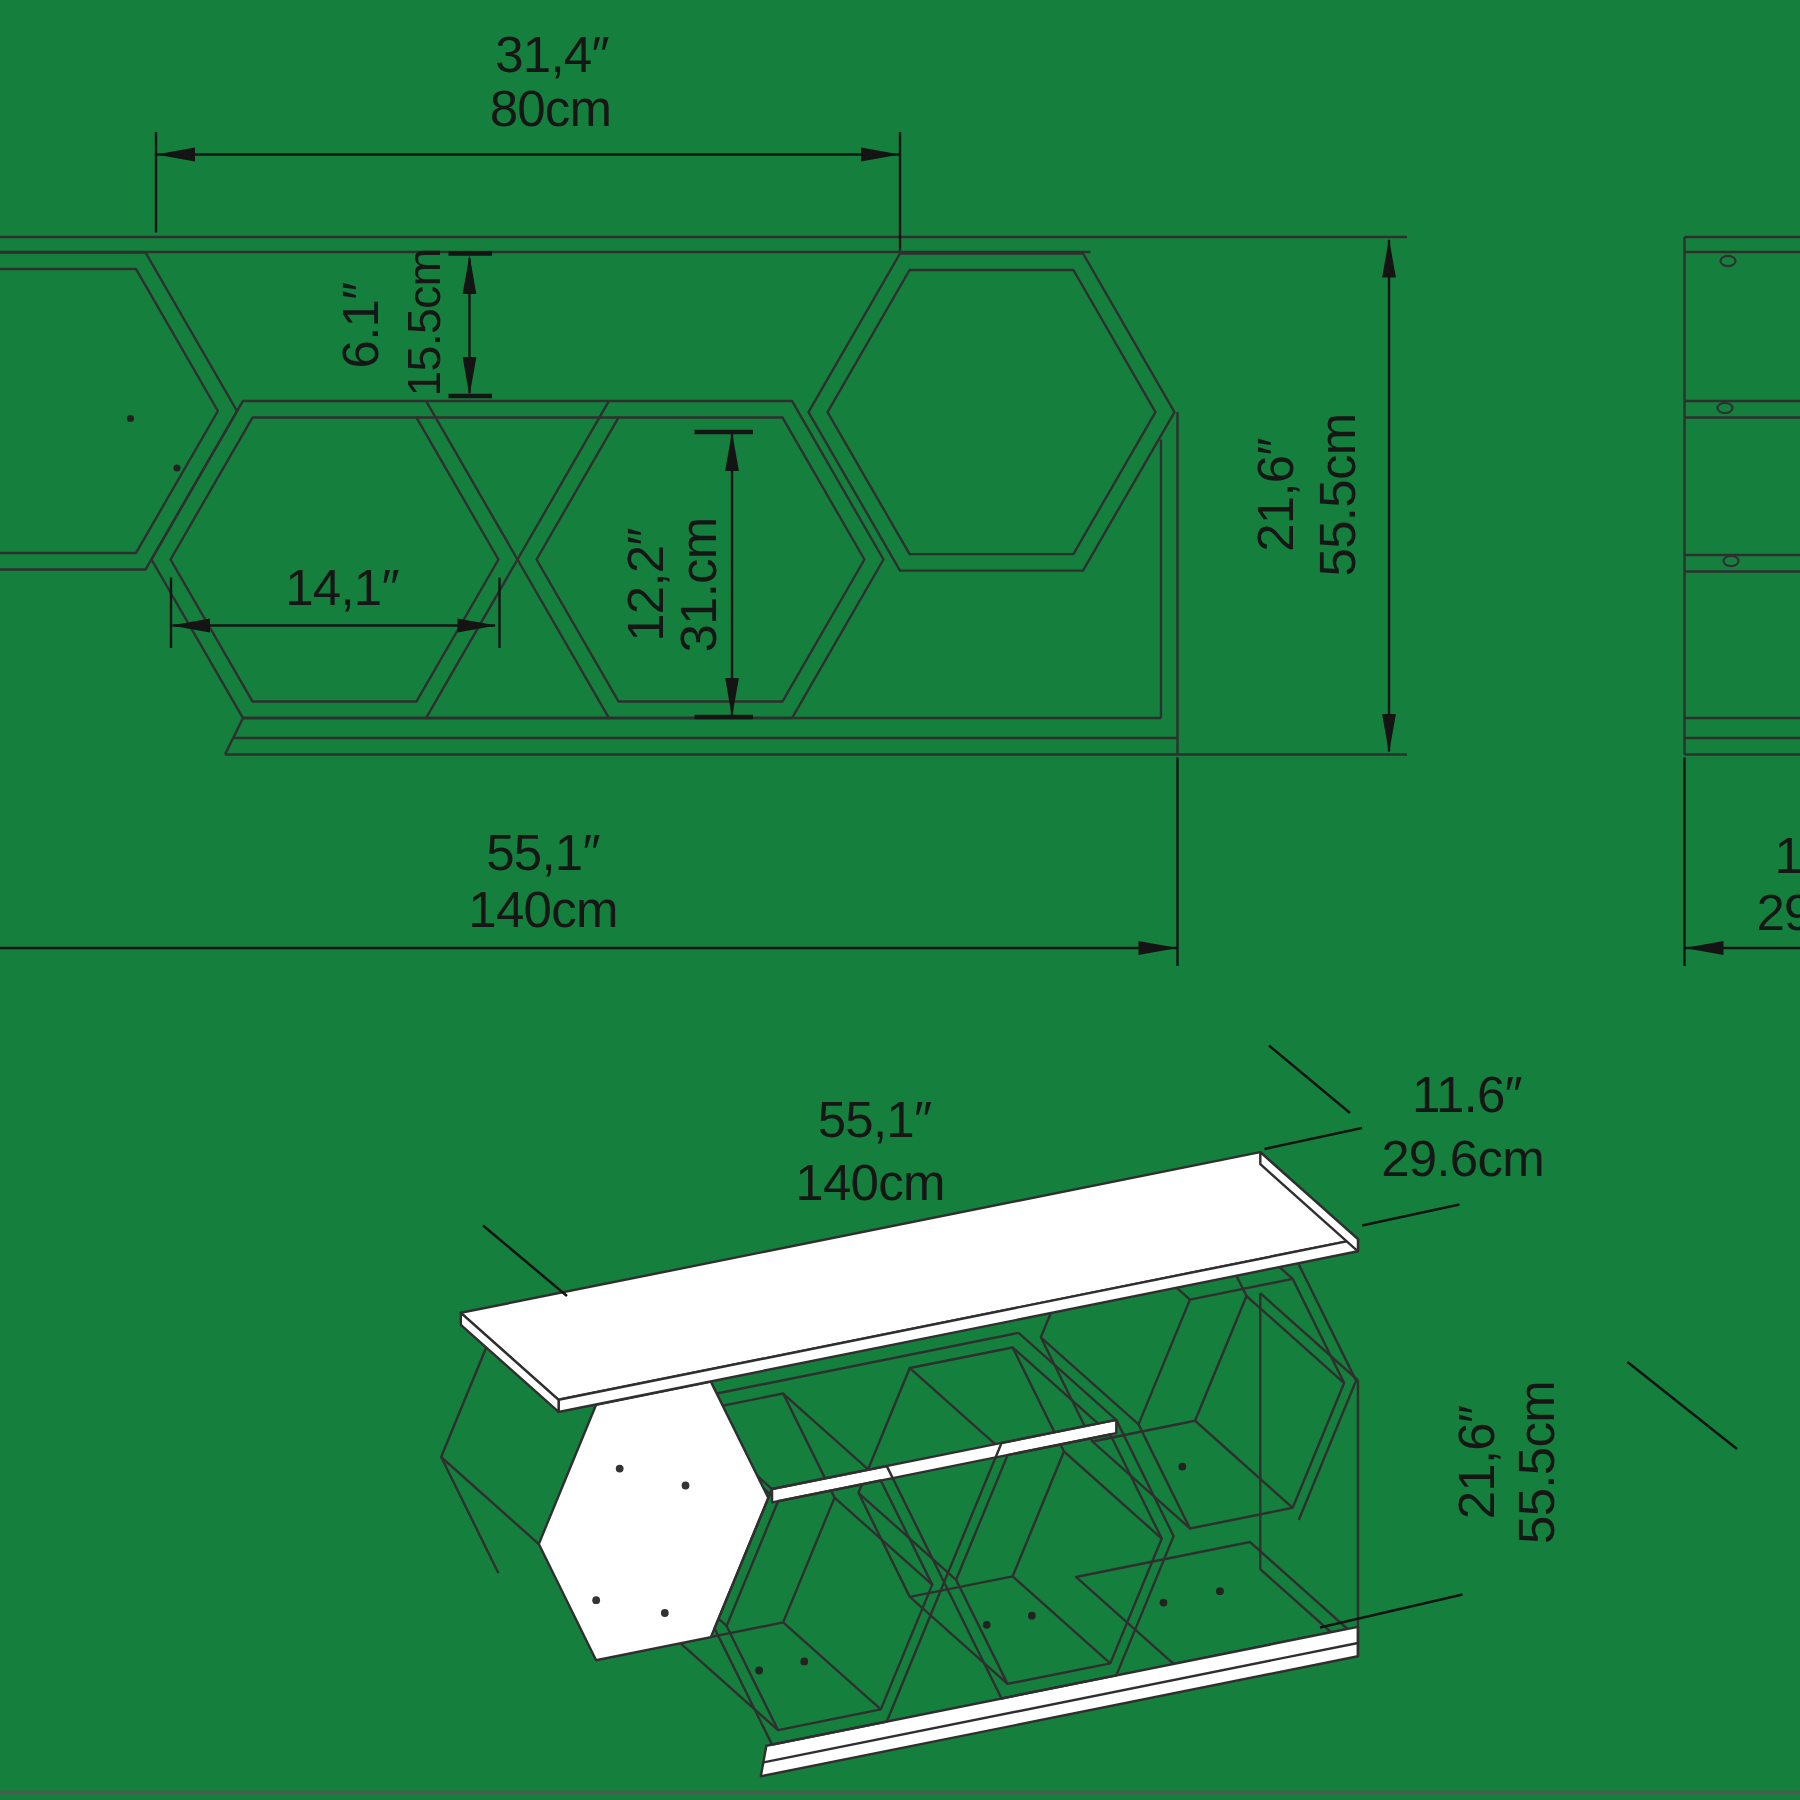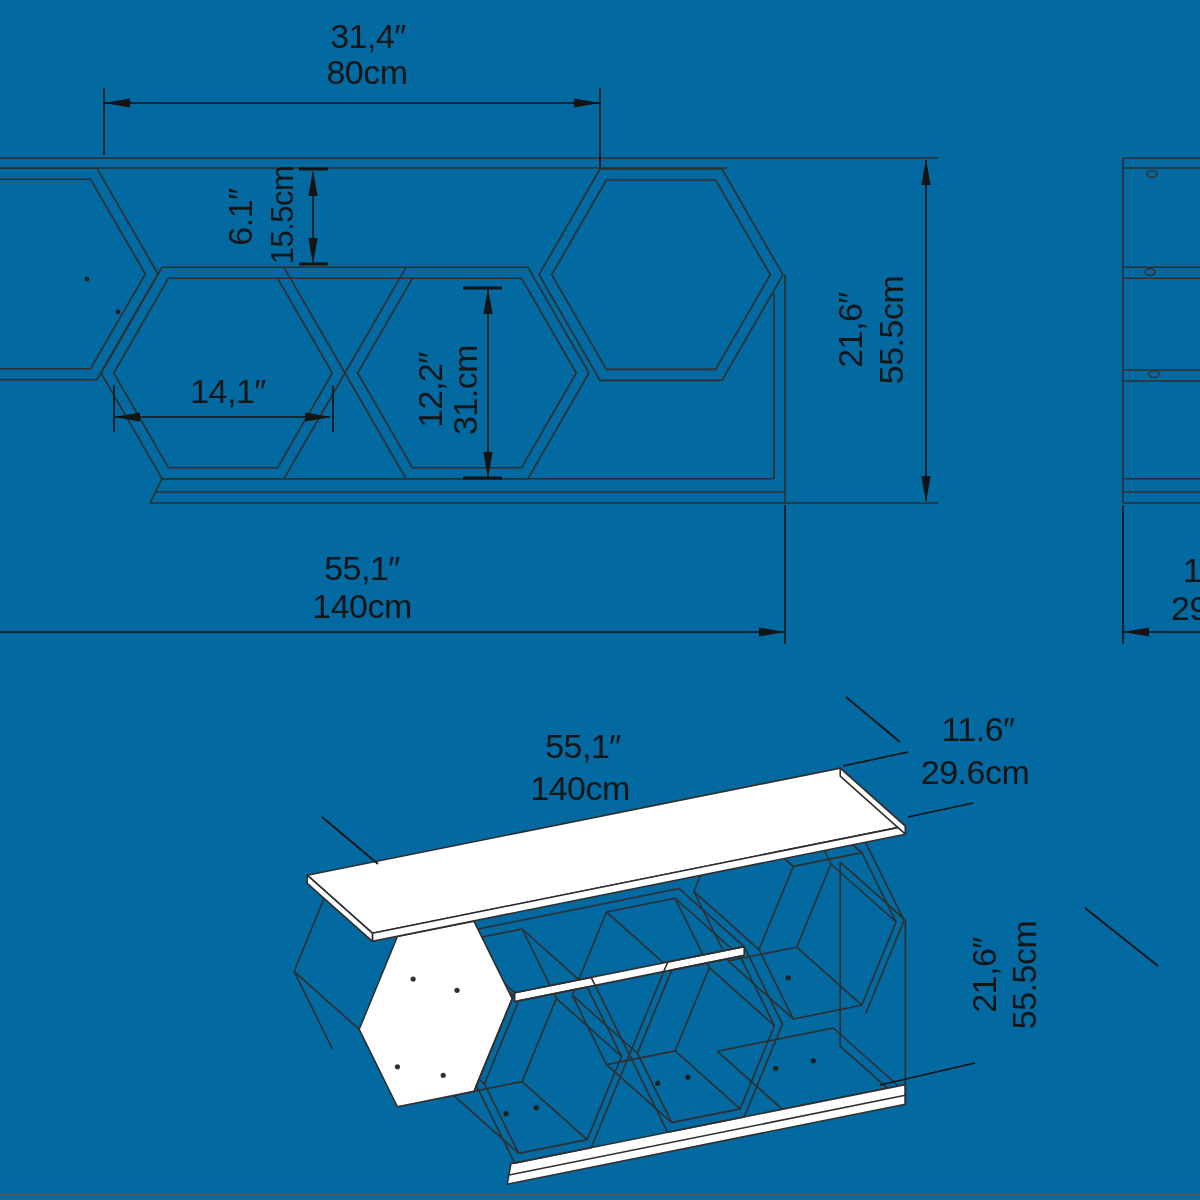--- a/index.html
+++ b/index.html
@@ -1,17 +1,17 @@
 <!DOCTYPE html>
 <html><head>
 <meta charset="utf-8">
 <style>
   html,body{margin:0;padding:0;background:#e8e8e8;}
   .sheet{
-    position:relative;width:1200px;height:1200px;background:#0369a1;
+    position:relative;width:1200px;height:1200px;background:#15803d;
     font-family:"Liberation Sans", sans-serif;overflow:hidden;
   }
   svg{position:absolute;left:0;top:0;}
   text{fill:#161616;font-family:"Liberation Sans",sans-serif;font-size:34px;letter-spacing:-0.5px;}
   text.small{font-size:31px;}
 </style>
 </head>
 <body>
 
 <div class="sheet">

